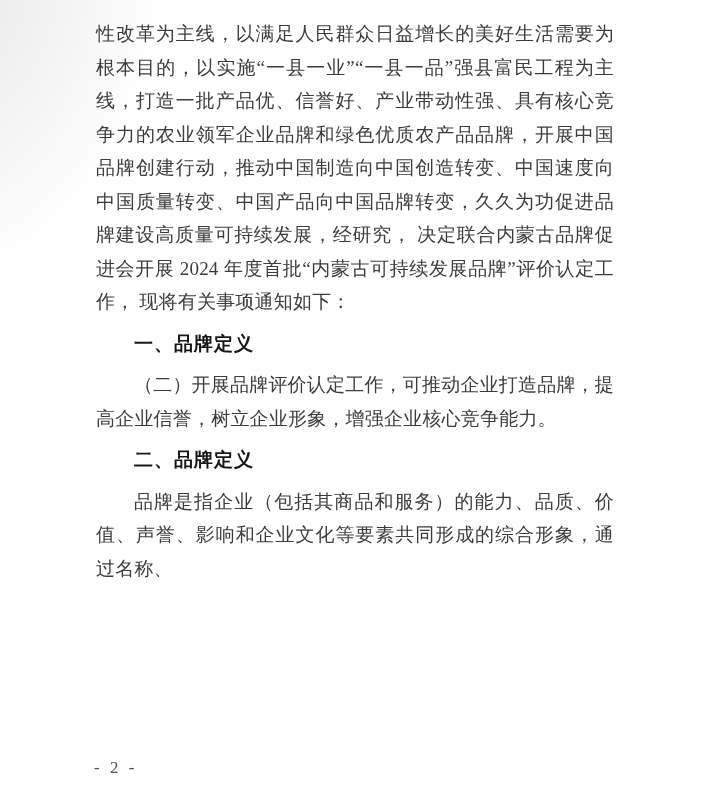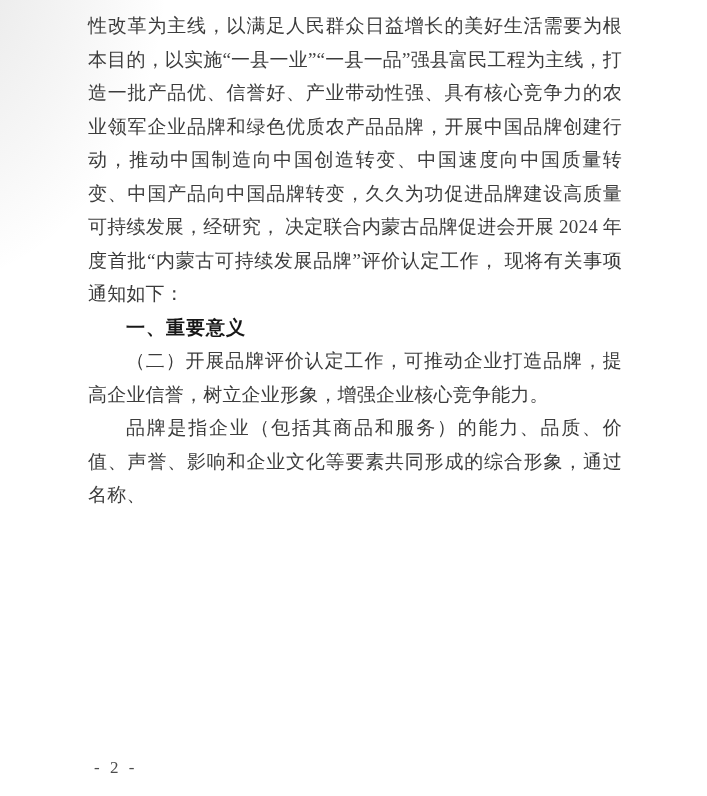--- a/index.html
+++ b/index.html
@@ -29,21 +29,21 @@
     left: 88px;
     top: 9px;
     width: 534px;
     color: #3c3c3c;
     font-size: 19px;
     line-height: 33.5px;
     text-align: justify;
     text-justify: inter-ideograph;
     letter-spacing: 0.2px;
   }
-  .content p { margin: 0; padding: 0; }
+  .content p { margin: 8px; padding: 0; }
   .para.indent { text-indent: 2em; }
   .heading {
     font-family: "Liberation Sans", "DejaVu Sans", sans-serif;
     font-weight: 700;
     color: #171717;
     text-indent: 2em;
     letter-spacing: 1px;
   }
   .page-number {
     position: absolute;
@@ -55,18 +55,19 @@
     font-family: "Liberation Serif", "DejaVu Serif", serif;
   }
 </style>
 </head>
 <body>
 
 <div class="page">
   <div class="scan-shade"></div>
   <main class="content">
       <p class="para">性改革为主线，以满足人民群众日益增长的美好生活需要为根本目的，以实施“一县一业”“一县一品”强县富民工程为主线，打造一批产品优、信誉好、产业带动性强、具有核心竞争力的农业领军企业品牌和绿色优质农产品品牌，开展中国品牌创建行动，推动中国制造向中国创造转变、中国速度向中国质量转变、中国产品向中国品牌转变，久久为功促进品牌建设高质量可持续发展，经研究， 决定联合内蒙古品牌促进会开展 2024 年度首批“内蒙古可持续发展品牌”评价认定工作， 现将有关事项通知如下：</p>
-      <p class="heading">一、重要意义</p>
+      <p class="heading">一、品牌定义</p>
       <p class="para indent">（二）开展品牌评价认定工作，可推动企业打造品牌，提高企业信誉，树立企业形象，增强企业核心竞争能力。</p>
+      <p class="heading">二、品牌定义</p>
       <p class="para indent">品牌是指企业（包括其商品和服务）的能力、品质、价值、声誉、影响和企业文化等要素共同形成的综合形象，通过名称、</p>
     </main>
   <div class="page-number">- 2 -</div>
 </div>
 
 </body></html>

